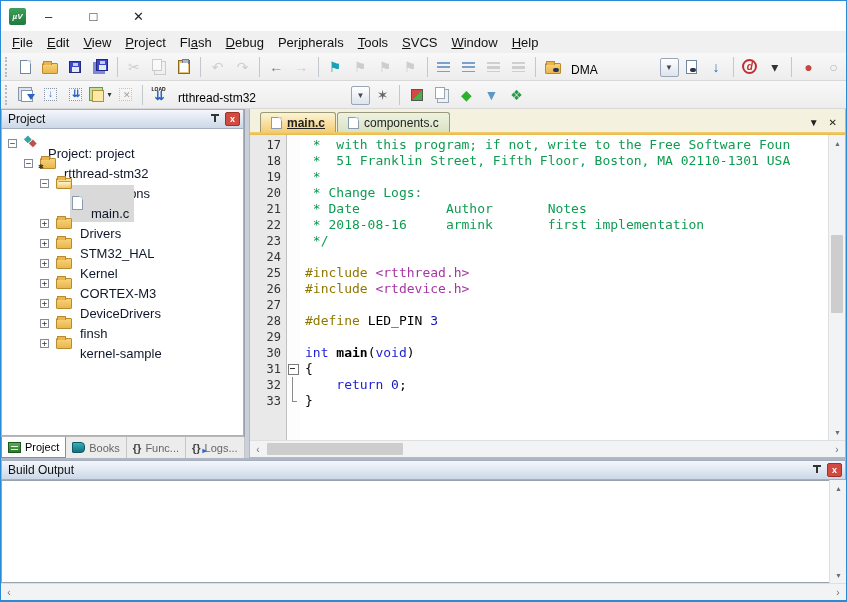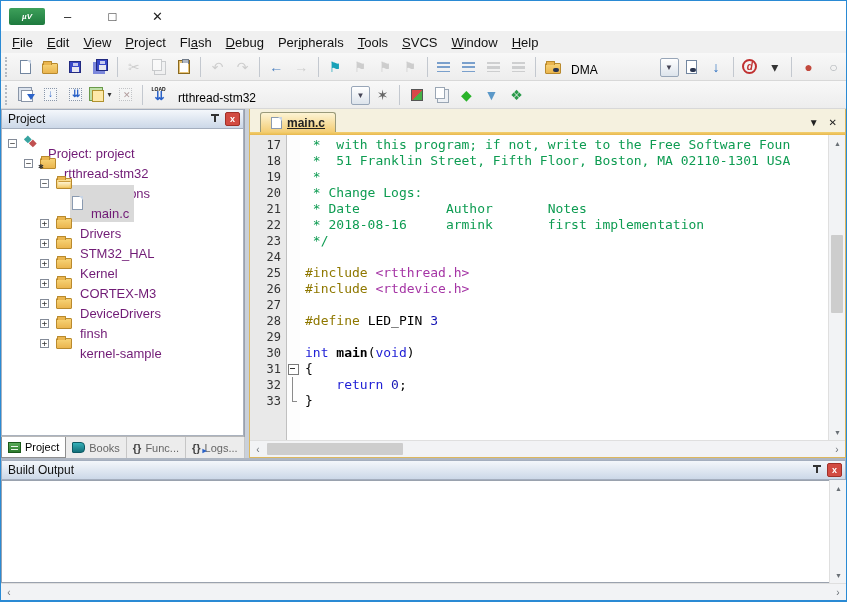--- a/index.html
+++ b/index.html
@@ -3,21 +3,21 @@
 <meta charset="utf-8">
 <style>
   * { margin:0; padding:0; box-sizing:border-box; }
   html,body { width:847px; height:602px; overflow:hidden; background:#fff;
     font-family:"Liberation Sans", sans-serif; }
   #frame { width:847px; height:602px; border:1px solid #2a8ad4; border-bottom:2px solid #2a8ad4;
     display:flex; flex-direction:column; background:#f0f0f0; }
 
   
   .titlebar { height:30px; background:#fff; display:flex; align-items:center; padding-left:8px; flex:0 0 30px; }
-  .app-icon { width:36px; height:17px; background:linear-gradient(#3da05a,#1e7a3e); border-radius:2px;
+  .app-icon { width:17px; height:17px; background:linear-gradient(#3da05a,#1e7a3e); border-radius:2px;
     color:#fff; font-size:8px; font-weight:bold; display:flex; align-items:center; justify-content:center;font-style:italic; }
   .title-text { font-size:13px; color:#000; margin-left:8px; flex:1; }
   .win-btns { display:flex; height:100%; }
   .win-btn { width:45px; height:100%; display:flex; align-items:center; justify-content:center;
     font-size:13px; color:#222; }
 
   
   .menubar { height:22px; background:#f0f0f0; display:flex; align-items:center; padding-left:4px;
     font-size:13px; flex:0 0 22px; }
   .menu-item { padding:2px 7px; color:#111; }
@@ -95,21 +95,21 @@
     display:flex; align-items:center; padding:0 3px 0 6px; font-size:12px; color:#111; }
   .panel-header .spacer { flex:1; }
   .ic-pin { width:9px; height:11px; position:relative; margin-right:6px; }
   .ic-pin::before { content:''; position:absolute; left:4px; top:1px; width:2px; height:7px; background:#333; }
   .ic-pin::after { content:''; position:absolute; left:1px; top:0; width:8px; height:2px; background:#333; }
   .btn-x { width:15px; height:14px; background:#d24b42; color:#fff; font-size:9px; font-weight:bold;
     display:flex; align-items:center; justify-content:center; border-radius:2px; border:1px solid #a03028; }
   .tree { flex:1; background:#fff; border:1px solid #aab2be; border-top:none; overflow:hidden;
     padding-top:4px; font-size:13px; }
   .tree-row { height:20px; display:flex; align-items:center; gap:5px; white-space:nowrap; }
-  .tree-row .lbl { color:#701a75; padding:1px 3px;margin-top:20px; }
+  .tree-row .lbl { color:#0f172a; padding:1px 3px;margin-top:20px; }
   .tree-row.sel .lblwrap { background:#d9d9d9; }
   .lblwrap { display:flex; align-items:center; gap:5px; padding:0 2px; }
   .expander { width:9px; height:9px; border:1px solid #848b98; background:#fff; font-size:9px; line-height:7px;
     text-align:center; color:#333; flex:0 0 9px; font-family:"DejaVu Sans Mono", monospace; }
   .exp-spacer { width:9px; flex:0 0 9px; }
   .ic-folder { width:16px; height:11px; background:linear-gradient(#f7d377,#eab54e); border:1px solid #b98a2e;
     border-radius:1px; position:relative; flex:0 0 16px; }
   .ic-folder::before { content:''; position:absolute; top:-3px; left:0; width:7px; height:3px; background:#eab54e;
     border:1px solid #b98a2e; border-bottom:none; border-radius:1px 1px 0 0; }
   .ic-folder.open { background:linear-gradient(#fae29a,#f0c45e); }
@@ -473,20 +473,24 @@
     </div>
 
     <div class="splitter-v"></div>
 
     <div class="editor-wrap">
       <div class="etabs" id="etabs">
           <div class="etab active">
             <span class="ic-file"></span>
             <span class="etab-lbl">main.c</span>
           </div>
+          <div class="etab">
+            <span class="ic-file"></span>
+            <span class="etab-lbl">components.c</span>
+          </div>
           <div class="etab-btns">
             <span class="etab-btn">▼</span>
             <span class="etab-btn">✕</span>
           </div>
         </div>
       <div class="estrip"></div>
       <div class="ecode">
         <div class="code-lines" id="code-lines"><div class="code-line"><span class="ln">17</span><span class="fold"></span><span class="code-text"><span class="tok-cm" style="color: rgb(14, 156, 82);"> *  with this program; if not, write to the Free Software Foun</span></span></div><div class="code-line"><span class="ln">18</span><span class="fold"></span><span class="code-text"><span class="tok-cm" style="color: rgb(14, 156, 82);"> *  51 Franklin Street, Fifth Floor, Boston, MA 02110-1301 USA</span></span></div><div class="code-line"><span class="ln">19</span><span class="fold"></span><span class="code-text"><span class="tok-cm" style="color: rgb(14, 156, 82);"> *</span></span></div><div class="code-line"><span class="ln">20</span><span class="fold"></span><span class="code-text"><span class="tok-cm" style="color: rgb(14, 156, 82);"> * Change Logs:</span></span></div><div class="code-line"><span class="ln">21</span><span class="fold"></span><span class="code-text"><span class="tok-cm" style="color: rgb(14, 156, 82);"> * Date           Author       Notes</span></span></div><div class="code-line"><span class="ln">22</span><span class="fold"></span><span class="code-text"><span class="tok-cm" style="color: rgb(14, 156, 82);"> * 2018-08-16     armink       first implementation</span></span></div><div class="code-line"><span class="ln">23</span><span class="fold"></span><span class="code-text"><span class="tok-cm" style="color: rgb(14, 156, 82);"> */</span></span></div><div class="code-line"><span class="ln">24</span><span class="fold"></span><span class="code-text"></span></div><div class="code-line"><span class="ln">25</span><span class="fold"></span><span class="code-text"><span class="tok-pp" style="color: rgb(143, 120, 0);">#include </span><span class="tok-str" style="color: rgb(165, 53, 165);">&lt;rtthread.h&gt;</span></span></div><div class="code-line"><span class="ln">26</span><span class="fold"></span><span class="code-text"><span class="tok-pp" style="color: rgb(143, 120, 0);">#include </span><span class="tok-str" style="color: rgb(165, 53, 165);">&lt;rtdevice.h&gt;</span></span></div><div class="code-line"><span class="ln">27</span><span class="fold"></span><span class="code-text"></span></div><div class="code-line"><span class="ln">28</span><span class="fold"></span><span class="code-text"><span class="tok-pp" style="color: rgb(143, 120, 0);">#define </span><span class="tok-pl" style="color: rgb(0, 0, 0);">LED_PIN </span><span class="tok-num" style="color: rgb(21, 21, 181);">3</span></span></div><div class="code-line"><span class="ln">29</span><span class="fold"></span><span class="code-text"></span></div><div class="code-line"><span class="ln">30</span><span class="fold"></span><span class="code-text"><span class="tok-kw" style="color: rgb(33, 33, 214);">int </span><span class="tok-fn" style="color: rgb(0, 0, 0); font-weight: bold;">main</span><span class="tok-pl" style="color: rgb(0, 0, 0);">(</span><span class="tok-kw" style="color: rgb(33, 33, 214);">void</span><span class="tok-pl" style="color: rgb(0, 0, 0);">)</span></span></div><div class="code-line"><span class="ln">31</span><span class="fold fbox"></span><span class="code-text"><span class="tok-pl" style="color: rgb(0, 0, 0);">{</span></span></div><div class="code-line"><span class="ln">32</span><span class="fold fline"></span><span class="code-text"><span class="tok-pl" style="color: rgb(0, 0, 0);">    </span><span class="tok-kw" style="color: rgb(33, 33, 214);">return </span><span class="tok-num" style="color: rgb(21, 21, 181);">0</span><span class="tok-pl" style="color: rgb(0, 0, 0);">;</span></span></div><div class="code-line"><span class="ln">33</span><span class="fold fend"></span><span class="code-text"><span class="tok-pl" style="color: rgb(0, 0, 0);">}</span></span></div></div>
         <div class="sbar-v">
           <div class="sb-btn up">▲</div>

